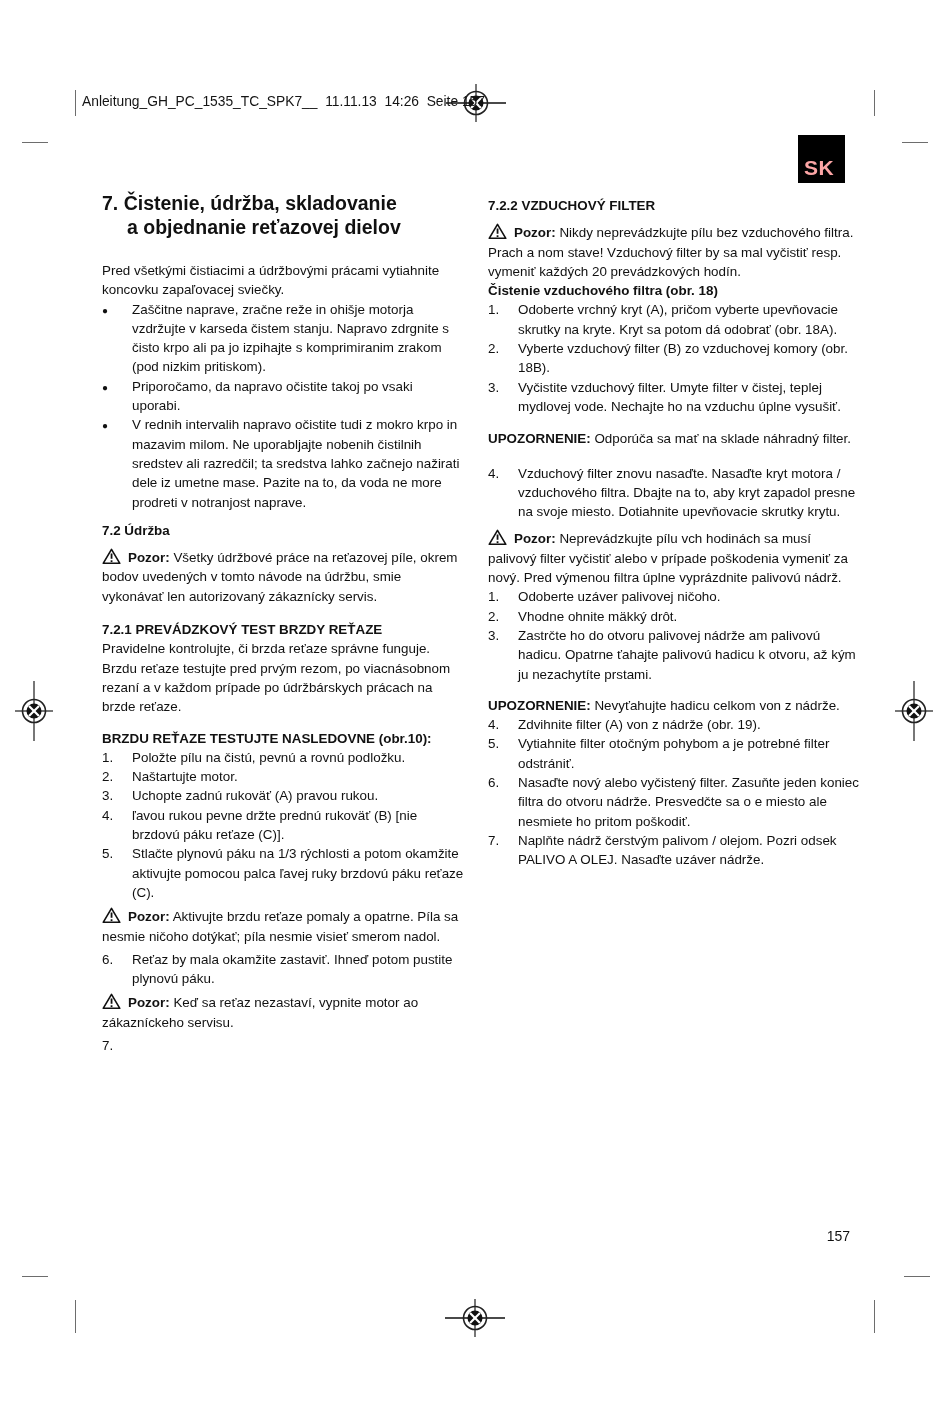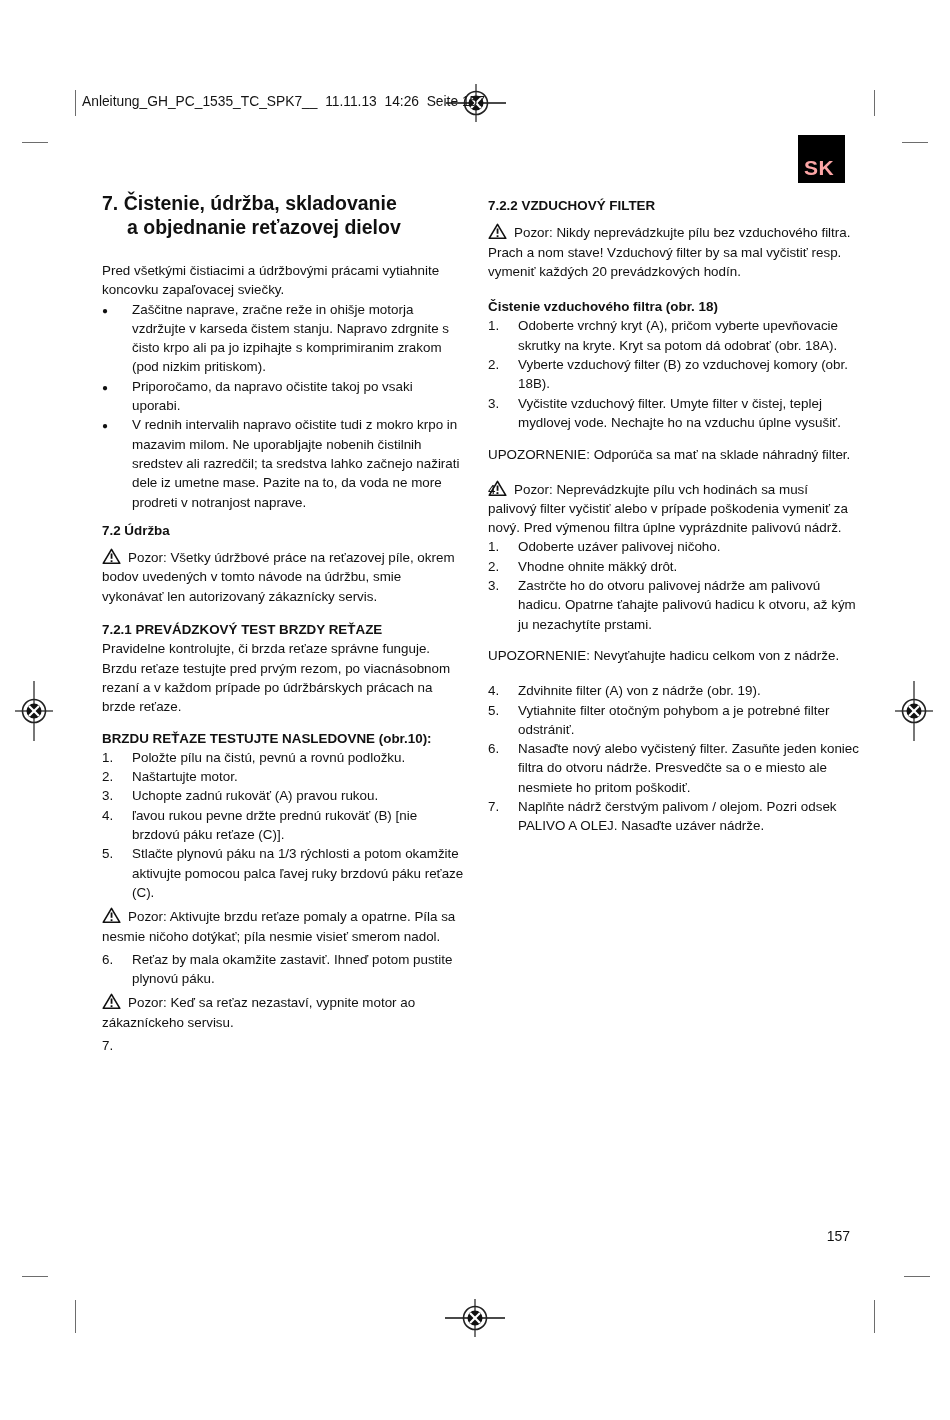--- a/index.html
+++ b/index.html
@@ -29,22 +29,22 @@
     text-align:right; font-size:14px;
   }
   
   .col { position:absolute; font-size:13.4px; line-height:19.3px; }
   .col.left  { left:102px; top:192px; width:362px; }
   .col.right { left:488px; top:196px; width:372px; }
   .doc-title { font-size:19.5px; line-height:23.5px; font-weight:700; margin:0; }
   .doc-title .tl2 { display:block; margin-left:25px; }
   p { margin:0; }
   .h { font-weight:700; }
-  .b { font-weight:400; }
-  .mt22{margin-top:22px}.mt18{margin-top:18px}.mt16{margin-top:16px}
+  .b { font-weight:700; }
+  .mt22{margin-top:22px}.mt18{margin-top:18px}.mt16{}
   .mt15{margin-top:15px}.mt14{margin-top:14px}.mt13{margin-top:13px}
   .mt12{margin-top:12px}.mt9{margin-top:9px}.mt8{margin-top:8px}
   .mt5{margin-top:5px}.mt4{margin-top:4px}
   .li { position:relative; padding-left:30px; }
   .li .marker { position:absolute; left:0; top:0; }
   .li .marker.dot { font-size:10px; top:1px; }
   .warn-svg { vertical-align:-3px; margin-right:7px; }
 </style>
 </head>
 <body>
@@ -212,20 +212,21 @@
       <span class="marker">3.</span>
       <span>Vyčistite vzduchový filter. Umyte filter v čistej, teplej mydlovej vode. Nechajte ho na vzduchu úplne vysušiť.</span>
     </div>
 
     <p class="mt13">
       <span class="b">UPOZORNENIE:</span><span> Odporúča sa mať na sklade náhradný filter.</span>
     </p>
 
     <div class="li mt15">
       <span class="marker">4.</span>
+      <span>Vzduchový filter znovu nasaďte. Nasaďte kryt motora / vzduchového filtra. Dbajte na to, aby kryt zapadol presne na svoje miesto. Dotiahnite upevňovacie skrutky krytu.</span>
     </div>
 
 
     <p class="mt8">
       <svg class="warn-svg" width="19" height="17" viewBox="0 0 20 18">
         <path d="M10 1.5 L18.8 16.2 H1.2 Z" fill="none" stroke="#111" stroke-width="1.7" stroke-linejoin="round"></path>
         <rect x="9.1" y="5.8" width="1.9" height="5.6" fill="#111"></rect>
         <rect x="9.1" y="13" width="1.9" height="1.9" fill="#111"></rect>
       </svg><span class="b">Pozor:</span><span> Neprevádzkujte pílu vch hodinách sa musí palivový filter vyčistiť alebo v prípade poškodenia vymeniť za nový. Pred výmenou filtra úplne vyprázdnite palivovú nádrž.</span>
     </p>

